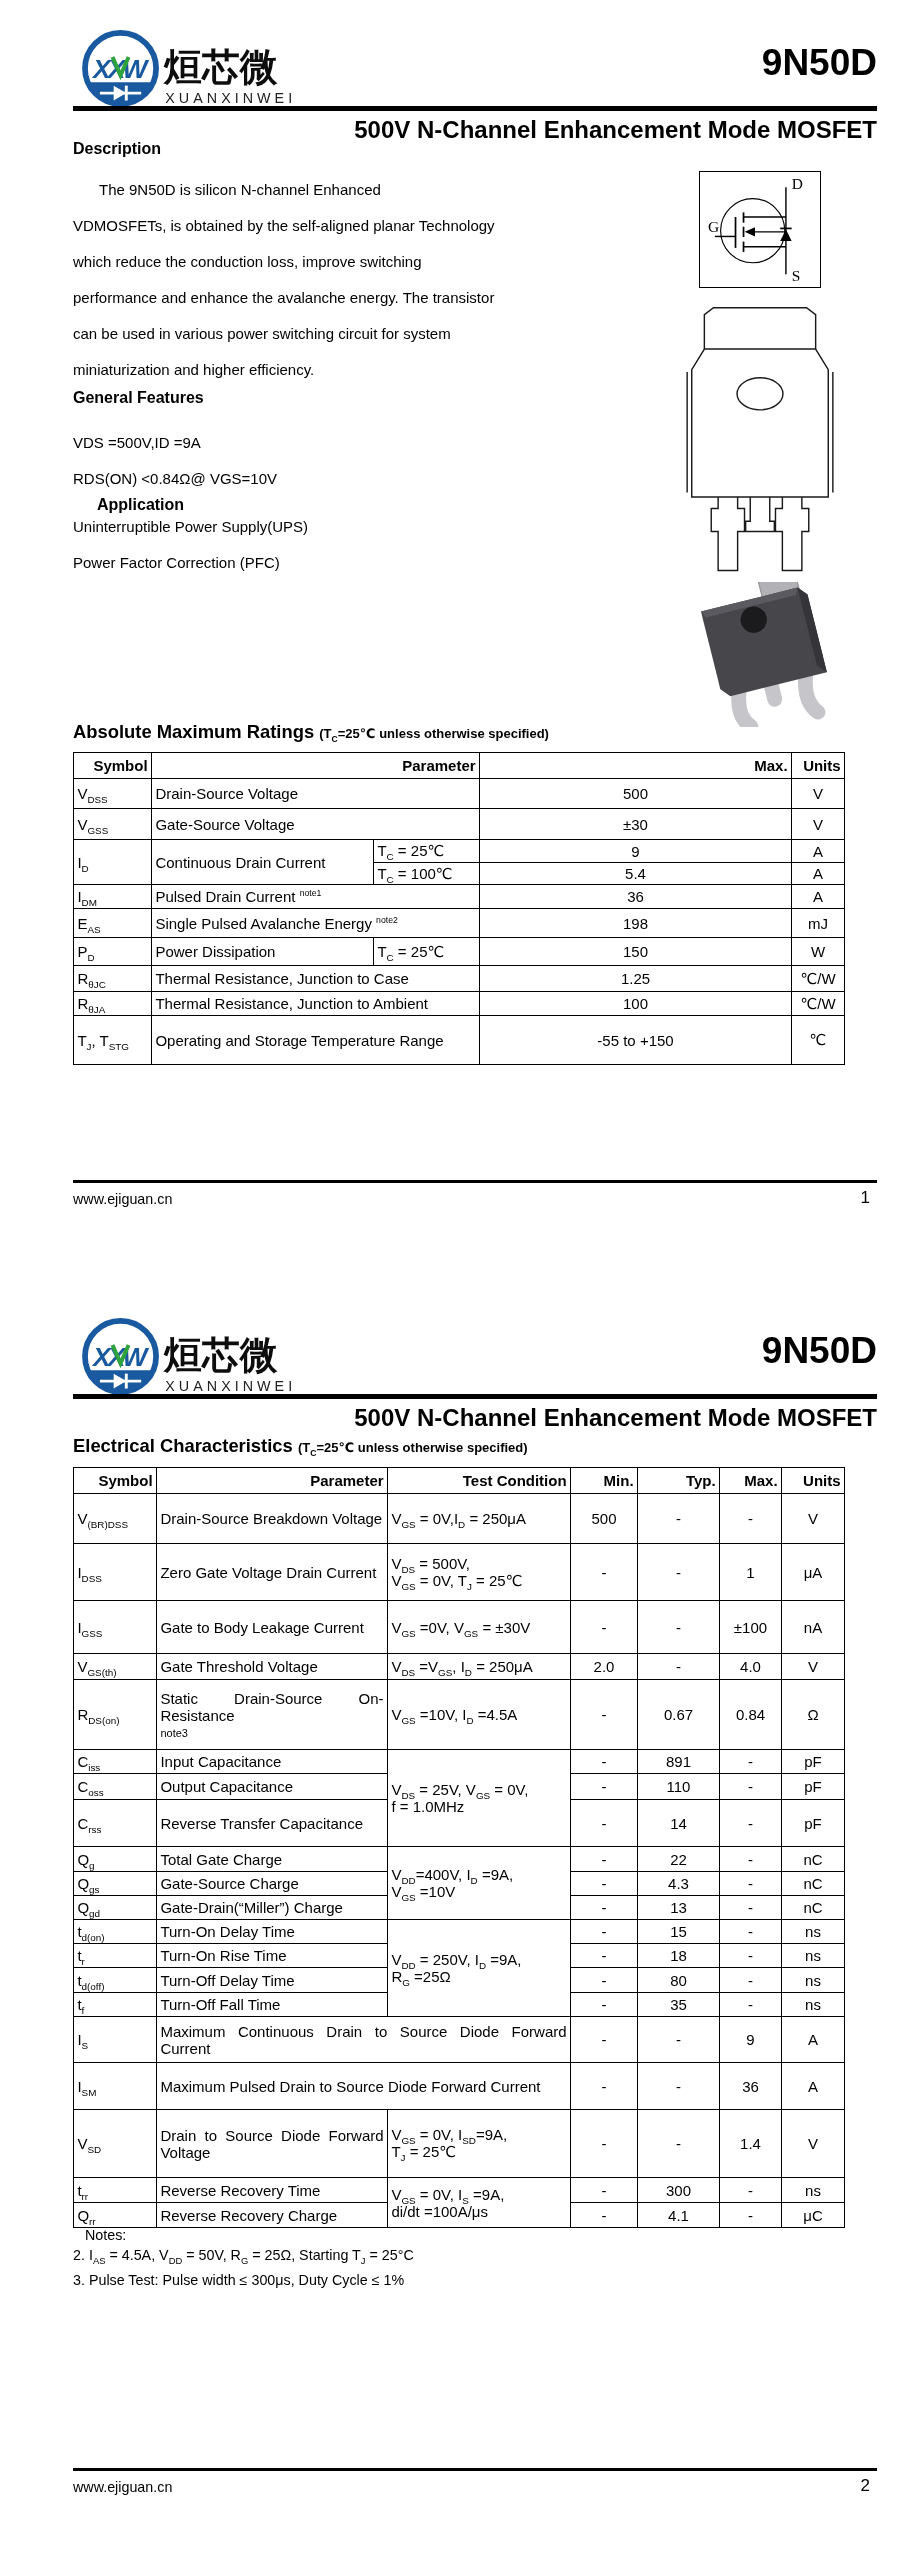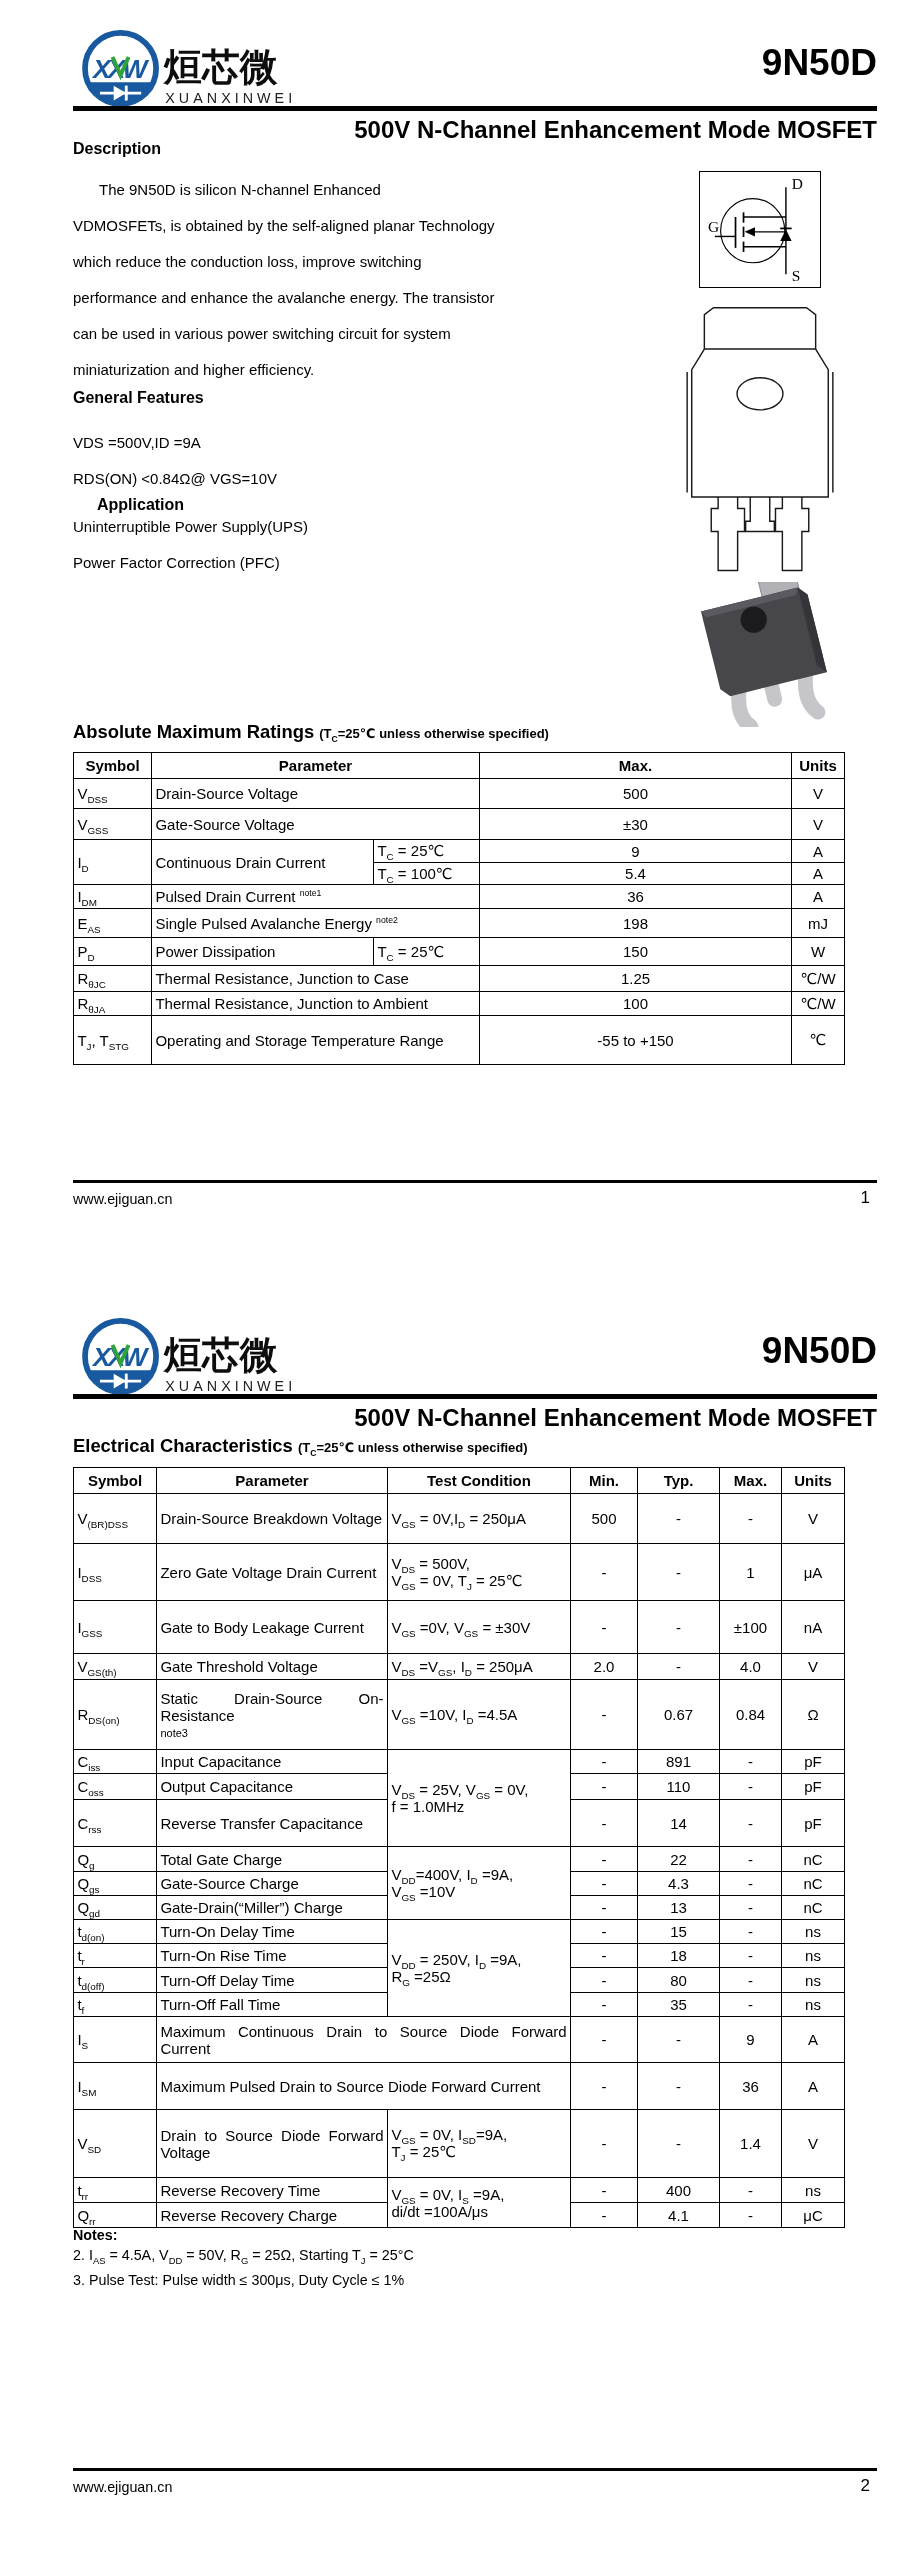--- a/index.html
+++ b/index.html
@@ -25,30 +25,30 @@
   .symbol-box{left:699px;top:171px;width:122px;height:117px;border:1.7px solid #000;box-sizing:border-box;}
   .pkg-draw{left:686px;top:303px;width:148px;height:270px;}
   .pkg-photo{left:688px;top:582px;width:143px;height:145px;}
 
   
   .tbl-title{position:absolute;left:73px;font-size:18.4px;font-weight:bold;}
   .tbl-title .cond{font-size:13px;font-weight:bold;}
   table.data{position:absolute;left:73px;border-collapse:collapse;table-layout:fixed;background:#fff;}
   table.data td,table.data th{border:1.1px solid #000;font-size:15px;font-weight:normal;
     vertical-align:middle;padding:1.1px 3.4px;overflow:hidden;}
-  table.data th{font-weight:bold;text-align:center;}
+  table.data th{font-weight:bold;text-align:right;}
   td.c{text-align:center;}
   td.l{text-align:left;padding-left:7.5px;}
   td.j{text-align:justify;padding-left:7.5px;padding-right:9.2px;}
   .note-small{font-size:11px;display:block;margin-top:2.3px;}
   .cond2{display:block;}
 
   
   .notes{position:absolute;left:73px;font-size:14.3px;}
-  .notes .n-title{font-weight:bold;}
+  .notes .n-title{font-weight:normal;margin-left:12px;}
   .notes-list div{line-height:25px;white-space:nowrap;}
 
   
   .foot-rule{position:absolute;left:73px;right:33px;top:1180px;height:3.4px;background:#000;}
   .foot-site{position:absolute;left:73px;right:33px;top:1191px;font-size:14.3px;}
   .foot-page{position:absolute;right:40px;top:1188px;font-size:17px;}
 </style>
 </head>
 <body>
 
@@ -447,21 +447,21 @@
       <td class="c">V</td>
     </tr>
     <tr style="height:25px">
       <td class="l">t<sub>rr</sub></td>
       <td class="l">Reverse Recovery Time</td>
       <td class="l" rowspan="2">
         <span class="cond2">V<sub>GS</sub> = 0V, I<sub>S</sub> =9A,</span>
         <span class="cond2">di/dt =100A/μs</span>
       </td>
       <td class="c">-</td>
-      <td class="c">400</td>
+      <td class="c">300</td>
       <td class="c">-</td>
       <td class="c">ns</td>
     </tr>
     <tr style="height:25px">
       <td class="l">Q<sub>rr</sub></td>
       <td class="l">Reverse Recovery Charge</td>
       <td class="c">-</td>
       <td class="c">4.1</td>
       <td class="c">-</td>
       <td class="c">μC</td>

